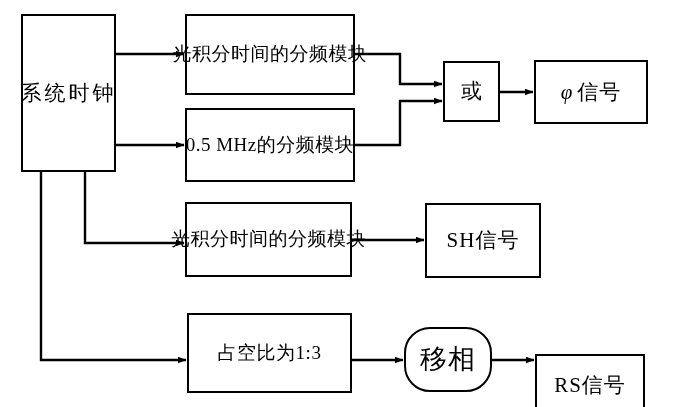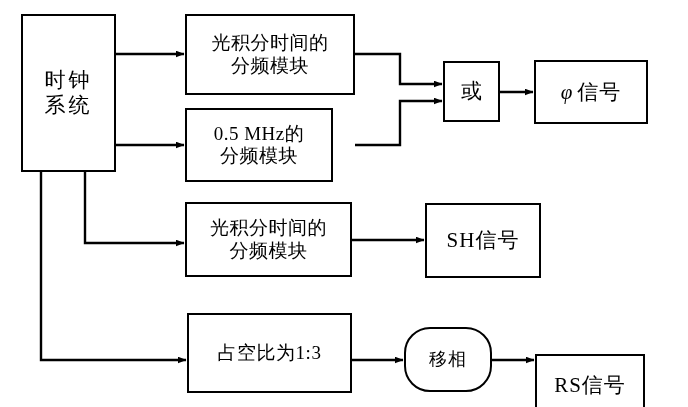--- a/index.html
+++ b/index.html
@@ -21,37 +21,36 @@
     top: 0;
     width: 688px;
     height: 407px;
   }
   .node {
     position: absolute;
     box-sizing: border-box;
     background: #ffffff;
     border: 2px solid #000000;
     display: flex;
-    flex-direction: column;
     align-items: center;
     justify-content: center;
     text-align: center;
     color: #000000;
     line-height: 1.18;
     white-space: nowrap;
     z-index: 2;
   }
   .node .line {
     display: block;
   }
   .t-clock   { font-size: 21px; letter-spacing: 3px; }
   .t-module  { font-size: 19px; letter-spacing: 0.5px; }
   .t-gate    { font-size: 21px; }
   .t-out     { font-size: 21px; letter-spacing: 1px; }
-  .t-shift   { font-size: 18px; letter-spacing: 1px; border-radius: 26px; }
+  .t-shift   { font-size: 27px; letter-spacing: 1px; border-radius: 26px; }
   .phi {
     font-style: italic;
     font-family: "Liberation Serif", "DejaVu Serif", serif;
     padding-right: 4px;
   }
 </style>
 </head>
 <body>
 
 <div id="diagram-root">
@@ -69,28 +68,28 @@
         <polyline points="355,54 400,54 400,84 442,84" fill="none" stroke="#000000" stroke-width="2.4" stroke-linejoin="miter" stroke-linecap="butt" marker-end="url(#arrowhead)"></polyline>
         <polyline points="355,145 400,145 400,101 442,101" fill="none" stroke="#000000" stroke-width="2.4" stroke-linejoin="miter" stroke-linecap="butt" marker-end="url(#arrowhead)"></polyline>
         <polyline points="500,92 533,92" fill="none" stroke="#000000" stroke-width="2.4" stroke-linejoin="miter" stroke-linecap="butt" marker-end="url(#arrowhead)"></polyline>
         <polyline points="352,240 424,240" fill="none" stroke="#000000" stroke-width="2.4" stroke-linejoin="miter" stroke-linecap="butt" marker-end="url(#arrowhead)"></polyline>
         <polyline points="352,360 403,360" fill="none" stroke="#000000" stroke-width="2.4" stroke-linejoin="miter" stroke-linecap="butt" marker-end="url(#arrowhead)"></polyline>
         <polyline points="492,360 534,360" fill="none" stroke="#000000" stroke-width="2.4" stroke-linejoin="miter" stroke-linecap="butt" marker-end="url(#arrowhead)"></polyline>
       </g>
   </svg>
   <div id="node-layer">
       <div class="node t-clock" style="left: 21px; top: 14px; width: 95px; height: 158px;">
+        <span class="line">系统</span>
         <span class="line">时钟</span>
-        <span class="line">系统</span>
       </div>
       <div class="node t-module" style="left: 185px; top: 14px; width: 170px; height: 81px;">
         <span class="line">光积分时间的</span>
         <span class="line">分频模块</span>
       </div>
-      <div class="node t-module" style="left: 185px; top: 108px; width: 148px; height: 74px;">
+      <div class="node t-module" style="left: 185px; top: 108px; width: 170px; height: 74px;">
         <span class="line">0.5 MHz的</span>
         <span class="line">分频模块</span>
       </div>
       <div class="node t-gate" style="left: 443px; top: 61px; width: 57px; height: 61px;">
         <span class="line">或</span>
       </div>
       <div class="node t-out" style="left: 534px; top: 60px; width: 114px; height: 64px;">
         <span class="line"><span class="phi">φ</span>信号</span>
       </div>
       <div class="node t-module" style="left: 185px; top: 202px; width: 167px; height: 75px;">

